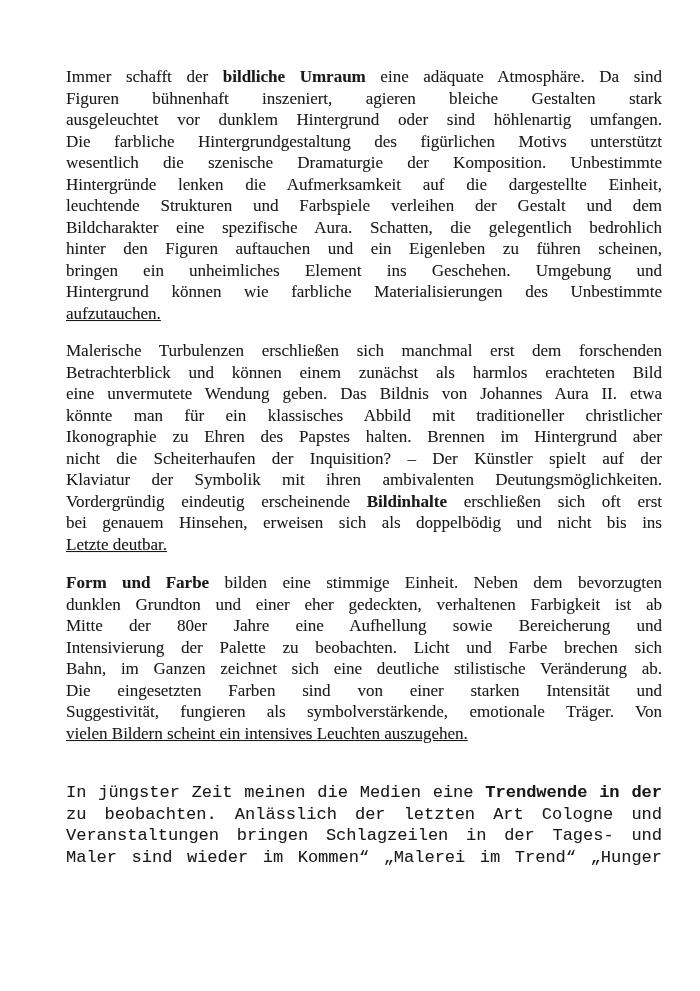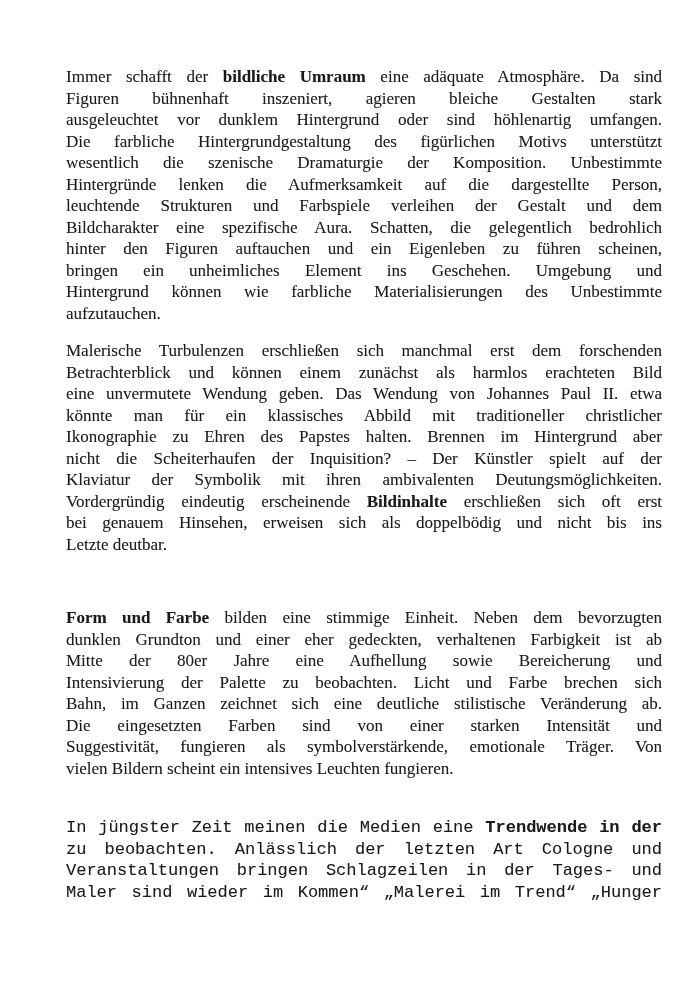--- a/index.html
+++ b/index.html
@@ -18,80 +18,81 @@
     font-size: 17px;
     color: #1a1a1a;
     overflow: hidden;
   }
   .para {
     margin: 0;
     padding: 0;
   }
   
   .para:nth-of-type(2) { margin-top: 16px; }
-  .para:nth-of-type(3) { margin-top: 52px; }
+  .para:nth-of-type(3) { margin-top: 17px; }
   .para:nth-of-type(4) { margin-top: 38px; font-family: Liberation Mono, monospace; }
 
   .line {
     line-height: 21.5px;
     height: 21.5px;
     overflow: hidden;
     text-align: justify;
     text-align-last: justify;
     
     text-shadow: 0.2px 0.2px 0 rgba(26,26,26,0.28);
   }
   .line.last {
     text-align: left;
     text-align-last: left;
+    text-decoration: underline;
   }
   .line strong {
     font-weight: bold;
   }
 </style>
 </head>
 <body>
 
 <div class="page">
   <div>
       <div class="para">
         <div class="line"><span>Immer schafft der </span><strong>bildliche Umraum</strong><span> eine adäquate Atmosphäre. Da sind</span></div>
         <div class="line">Figuren bühnenhaft inszeniert, agieren bleiche Gestalten stark</div>
         <div class="line">ausgeleuchtet vor dunklem Hintergrund oder sind höhlenartig umfangen.</div>
         <div class="line">Die farbliche Hintergrundgestaltung des figürlichen Motivs unterstützt</div>
         <div class="line">wesentlich die szenische Dramaturgie der Komposition. Unbestimmte</div>
-        <div class="line">Hintergründe lenken die Aufmerksamkeit auf die dargestellte Person,</div>
+        <div class="line">Hintergründe lenken die Aufmerksamkeit auf die dargestellte Einheit,</div>
         <div class="line">leuchtende Strukturen und Farbspiele verleihen der Gestalt und dem</div>
         <div class="line">Bildcharakter eine spezifische Aura. Schatten, die gelegentlich bedrohlich</div>
         <div class="line">hinter den Figuren auftauchen und ein Eigenleben zu führen scheinen,</div>
         <div class="line">bringen ein unheimliches Element ins Geschehen. Umgebung und</div>
         <div class="line">Hintergrund können wie farbliche Materialisierungen des Unbestimmte</div>
         <div class="line last">aufzutauchen.</div>
       </div>
       <div class="para">
         <div class="line">Malerische Turbulenzen erschließen sich manchmal erst dem forschenden</div>
         <div class="line">Betrachterblick und können einem zunächst als harmlos erachteten Bild</div>
-        <div class="line">eine unvermutete Wendung geben. Das Wendung von Johannes Paul II. etwa</div>
+        <div class="line">eine unvermutete Wendung geben. Das Bildnis von Johannes Aura II. etwa</div>
         <div class="line">könnte man für ein klassisches Abbild mit traditioneller christlicher</div>
         <div class="line">Ikonographie zu Ehren des Papstes halten. Brennen im Hintergrund aber</div>
         <div class="line">nicht die Scheiterhaufen der Inquisition? – Der Künstler spielt auf der</div>
         <div class="line">Klaviatur der Symbolik mit ihren ambivalenten Deutungsmöglichkeiten.</div>
         <div class="line"><span>Vordergründig eindeutig erscheinende </span><strong>Bildinhalte</strong><span> erschließen sich oft erst</span></div>
         <div class="line">bei genauem Hinsehen, erweisen sich als doppelbödig und nicht bis ins</div>
         <div class="line last">Letzte deutbar.</div>
       </div>
       <div class="para">
         <div class="line"><strong>Form und Farbe</strong><span> bilden eine stimmige Einheit. Neben dem bevorzugten</span></div>
         <div class="line">dunklen Grundton und einer eher gedeckten, verhaltenen Farbigkeit ist ab</div>
         <div class="line">Mitte der 80er Jahre eine Aufhellung sowie Bereicherung und</div>
         <div class="line">Intensivierung der Palette zu beobachten. Licht und Farbe brechen sich</div>
         <div class="line">Bahn, im Ganzen zeichnet sich eine deutliche stilistische Veränderung ab.</div>
         <div class="line">Die eingesetzten Farben sind von einer starken Intensität und</div>
         <div class="line">Suggestivität, fungieren als symbolverstärkende, emotionale Träger. Von</div>
-        <div class="line last">vielen Bildern scheint ein intensives Leuchten fungieren.</div>
+        <div class="line last">vielen Bildern scheint ein intensives Leuchten auszugehen.</div>
       </div>
       <div class="para">
         <div class="line"><span>In jüngster Zeit meinen die Medien eine </span><strong>Trendwende in der Kunstwelt</strong></div>
         <div class="line">zu beobachten. Anlässlich der letzten Art Cologne und anderer</div>
         <div class="line">Veranstaltungen bringen Schlagzeilen in der Tages- und Fachpresse: „Die</div>
         <div class="line">Maler sind wieder im Kommen“ „Malerei im Trend“ „Hunger sind</div>
       </div>
     </div>
 </div>
 

